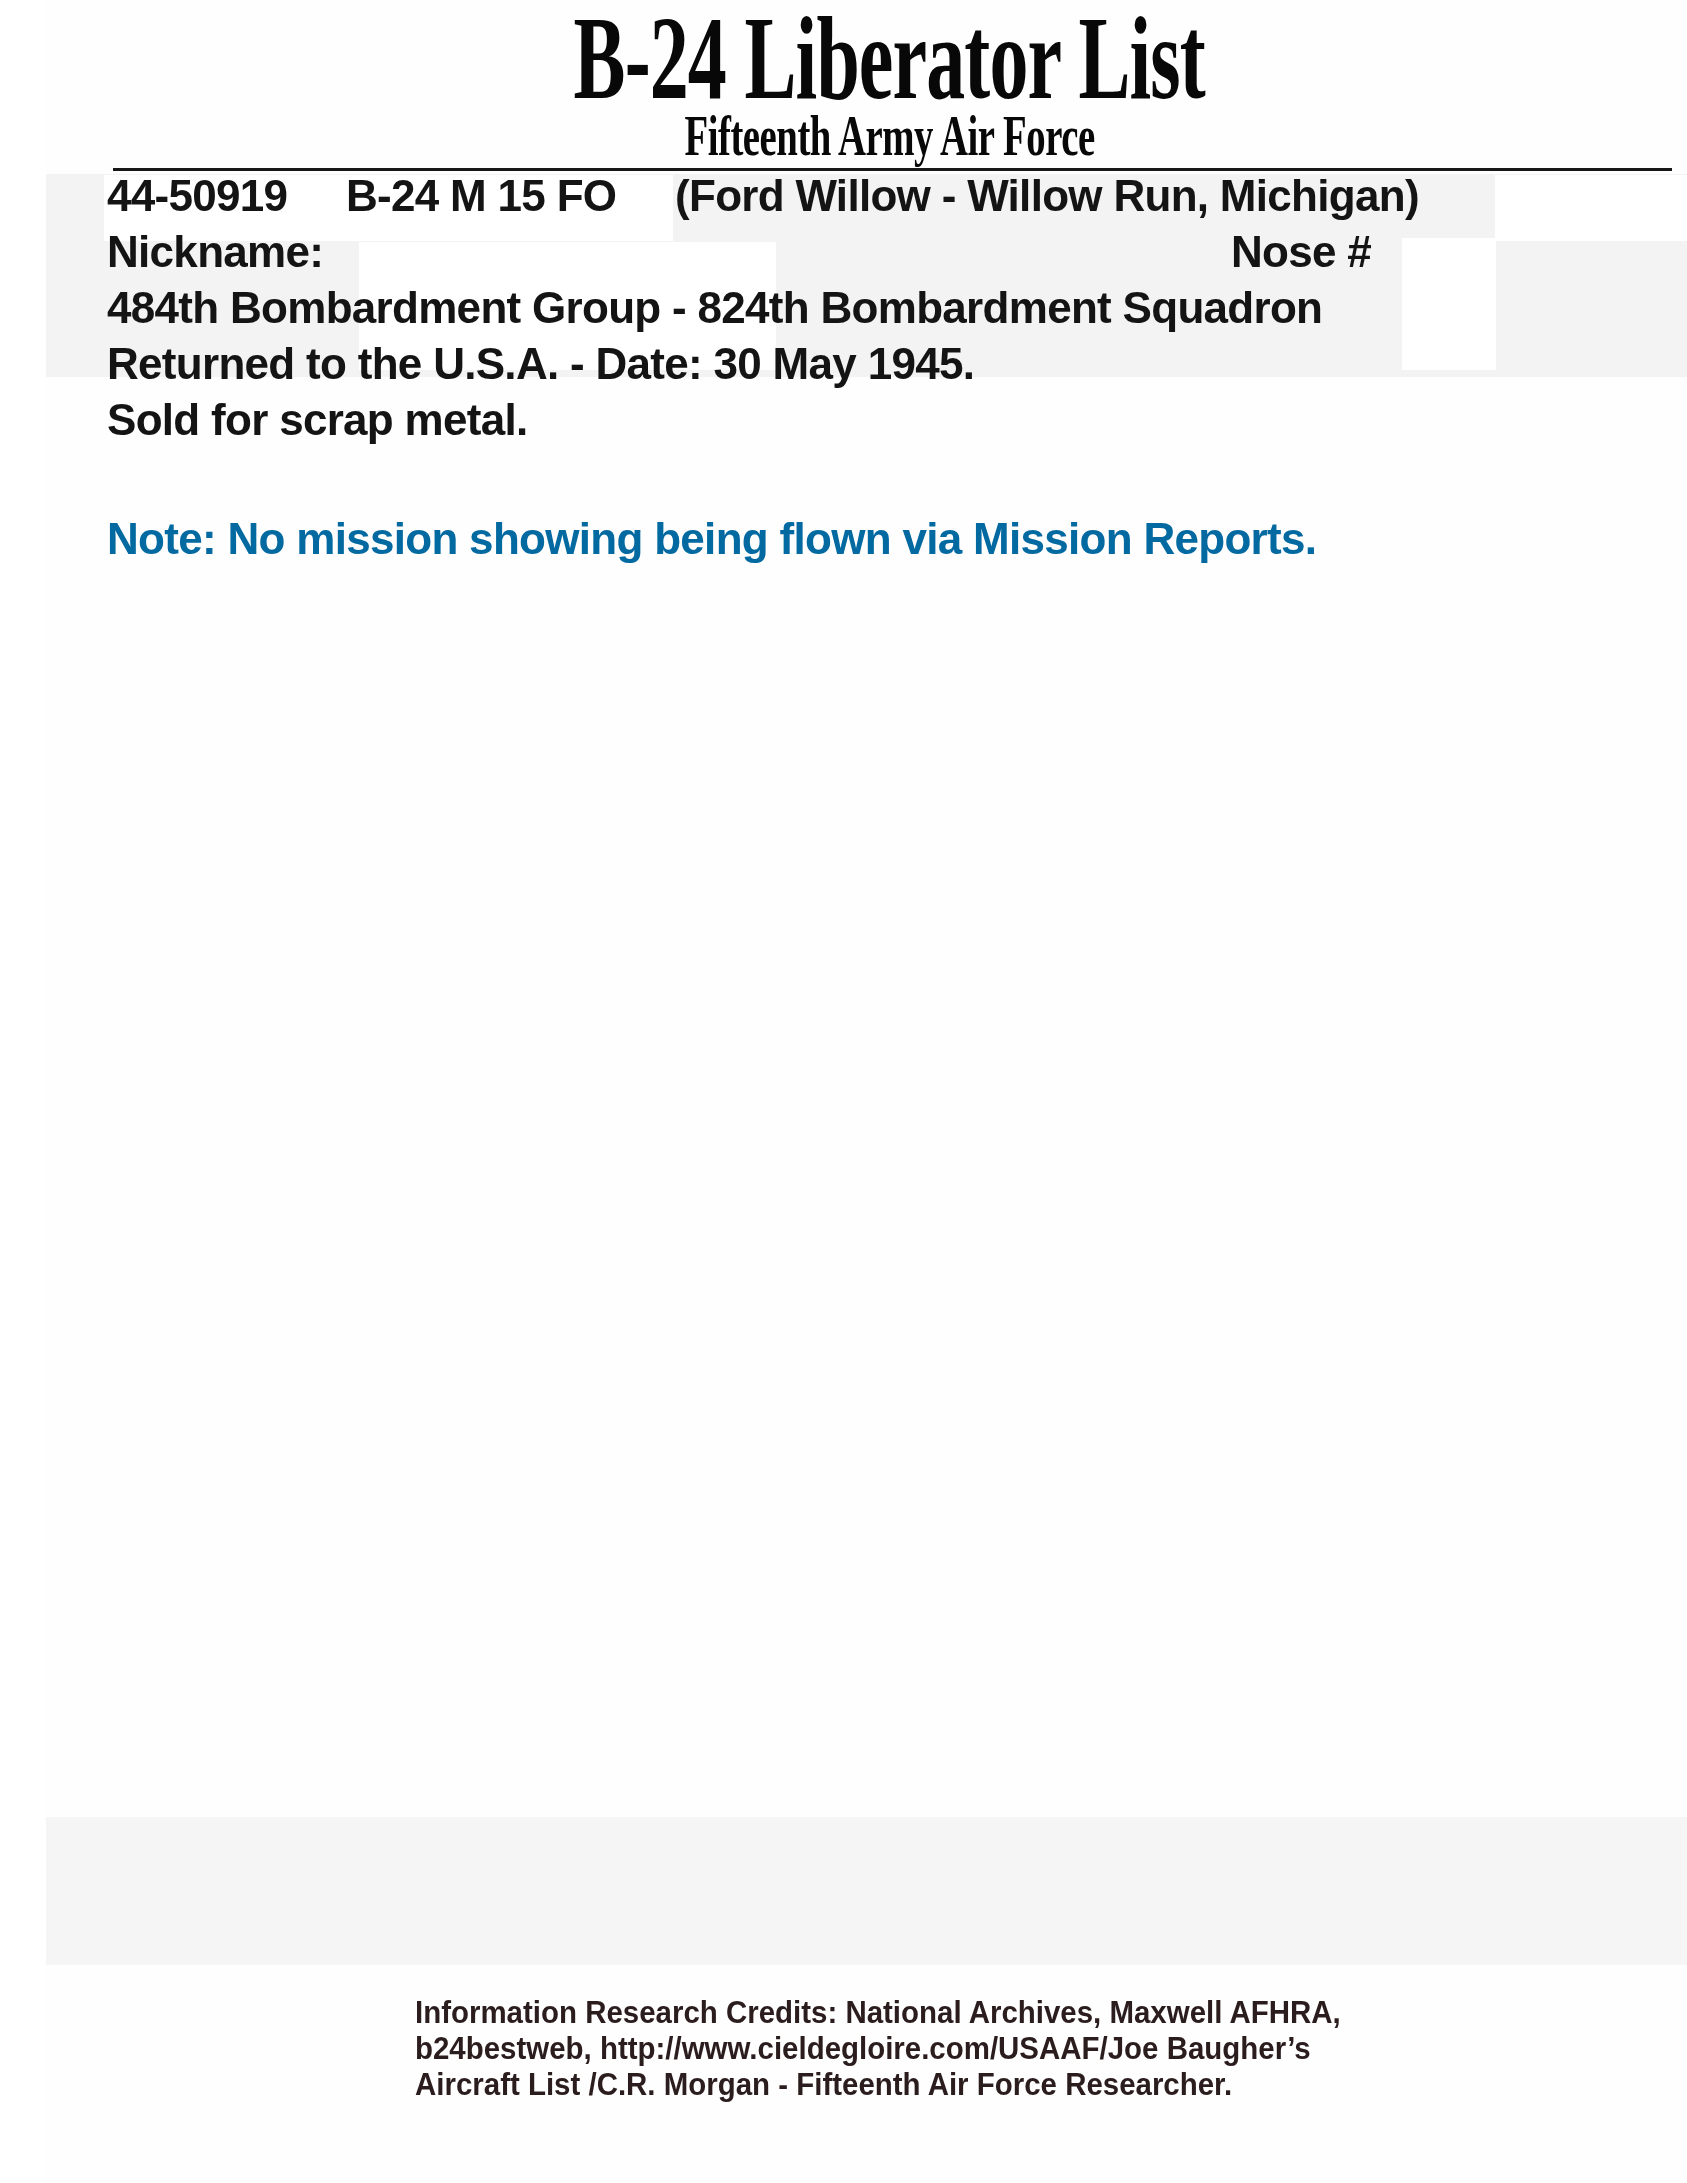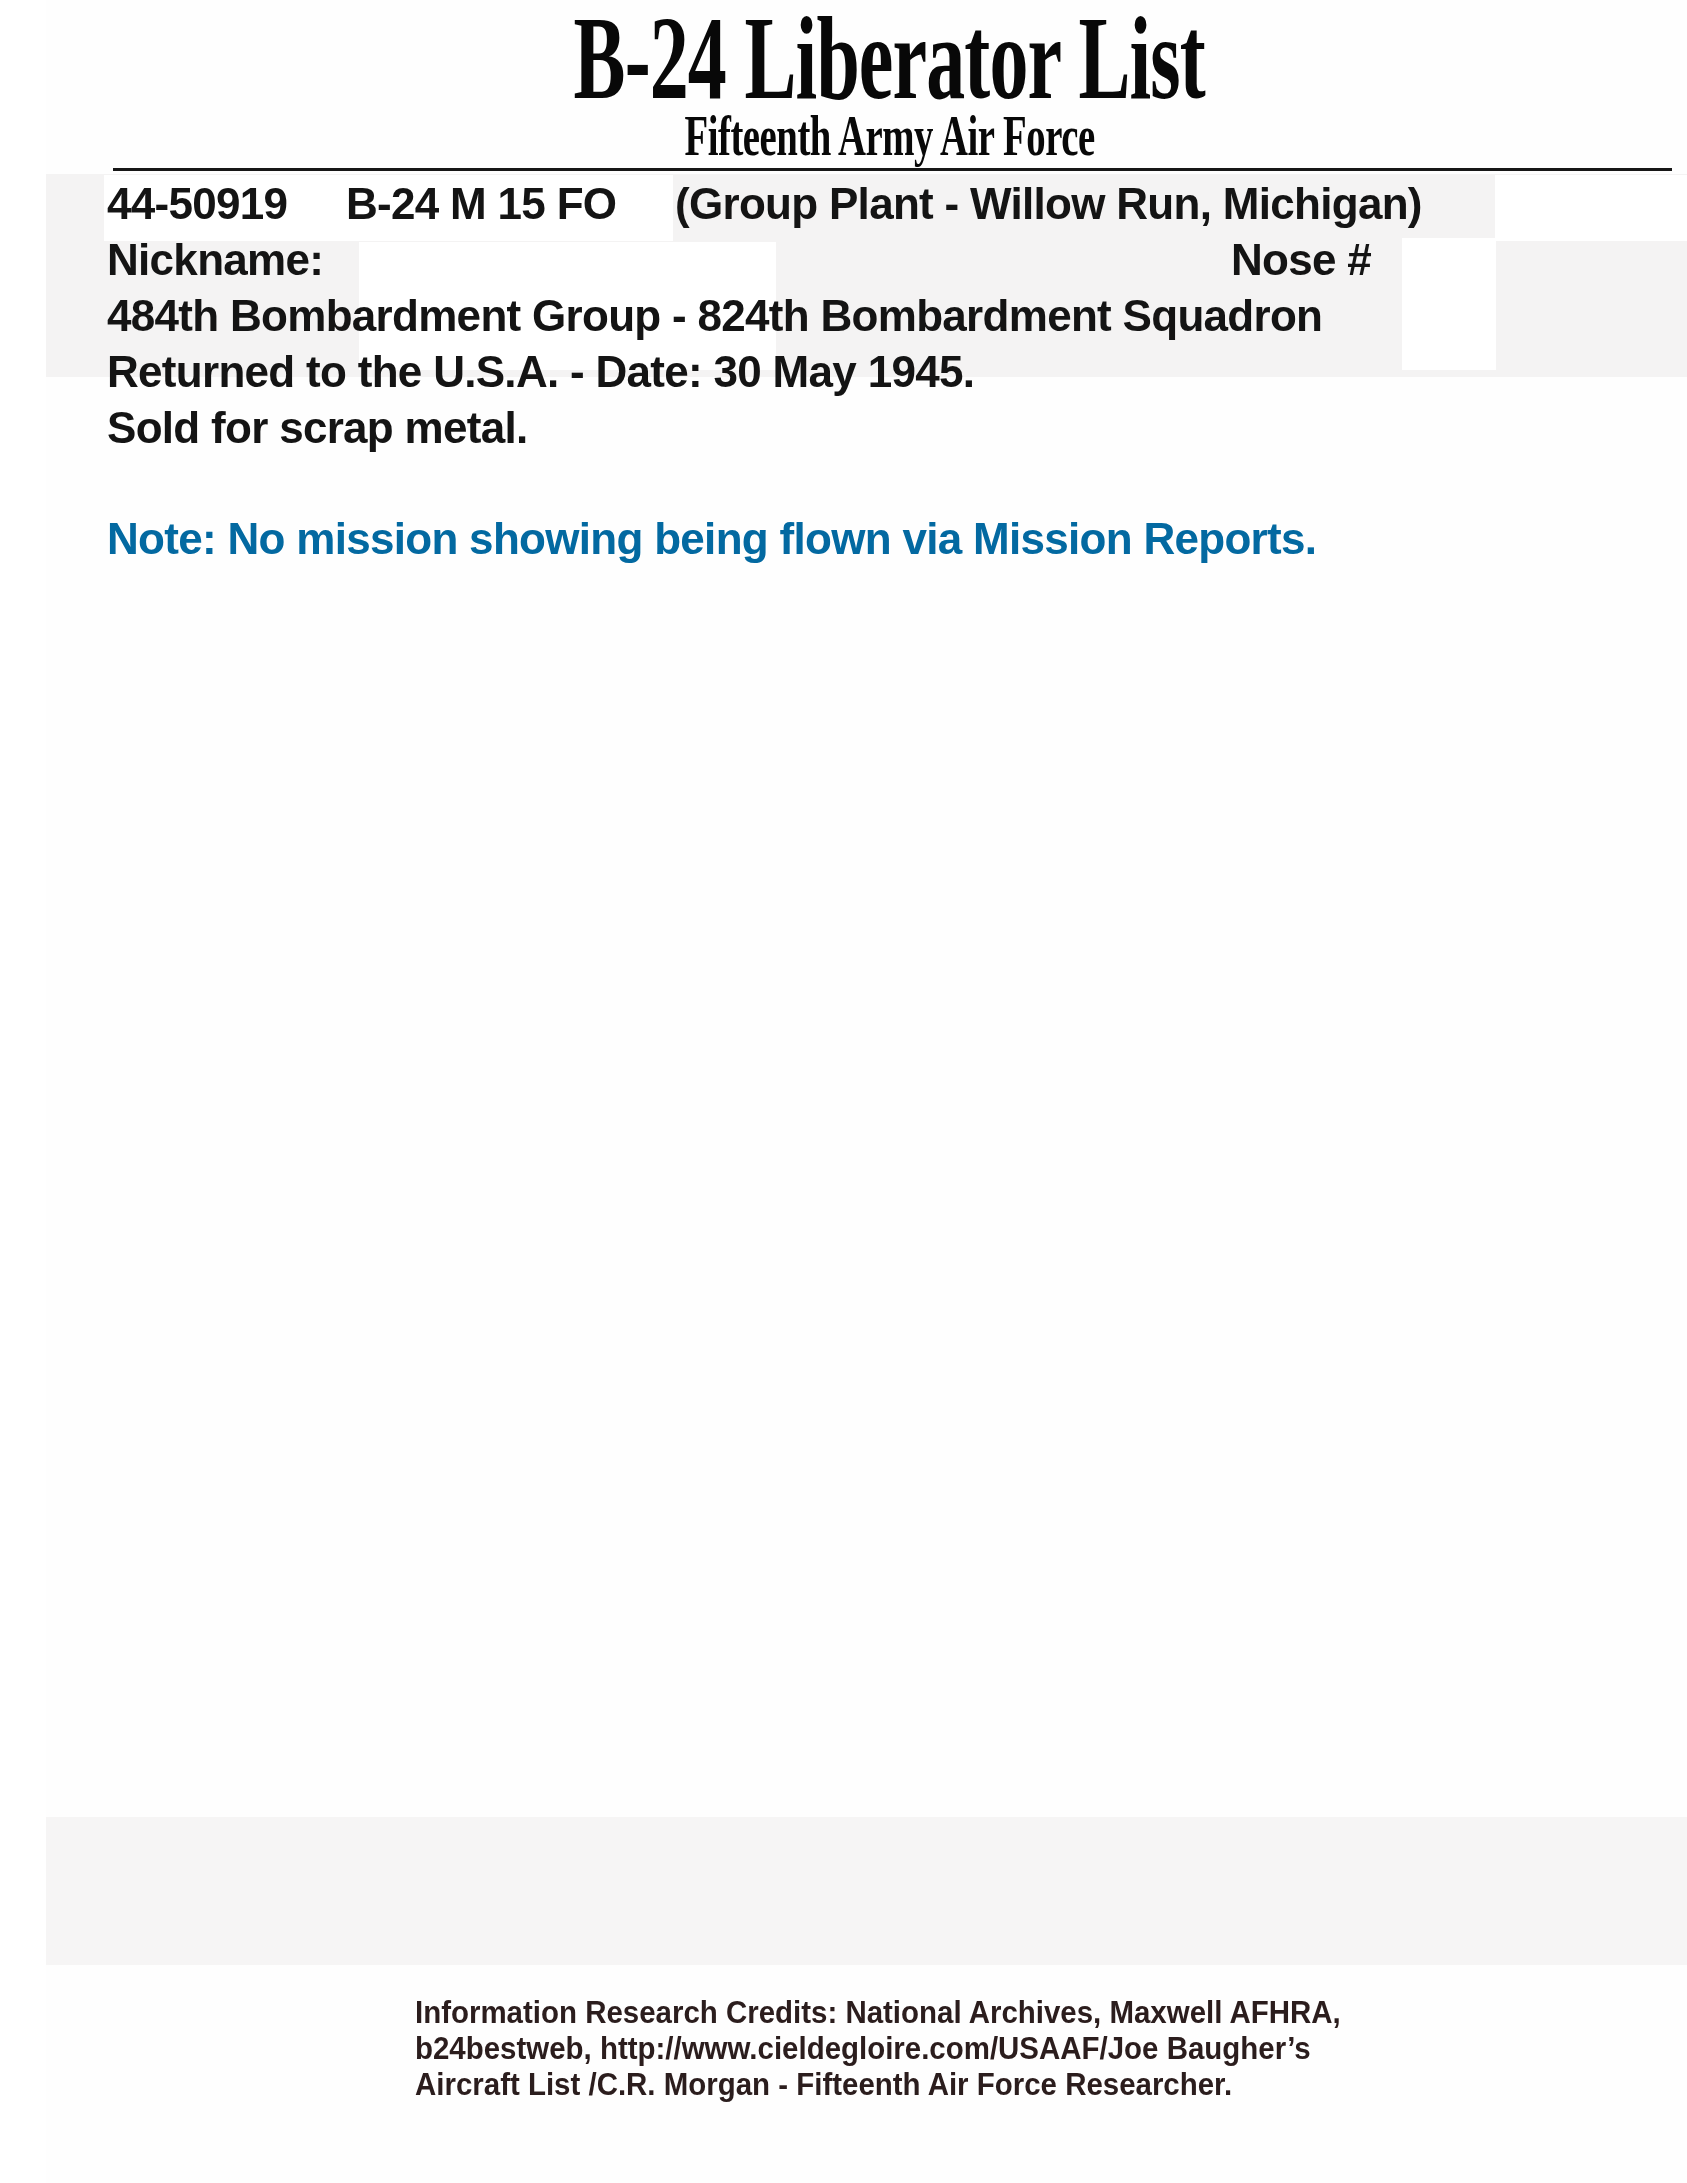--- a/index.html
+++ b/index.html
@@ -83,21 +83,21 @@
     left: 67px;
     width: 1559px;
     height: 3.3px;
     background: #171717;
   }
 
   
   .record {
     position: absolute;
     left: 61px;
-    top: 176px;
+    top: 168px;
     width: 1575px;
     font-weight: 700;
     font-size: 44px;
     line-height: 56px;
     letter-spacing: -0.7px;
     color: #141414;
     white-space: nowrap;
   }
   .record .row { position: relative; height: 56px; }
   .row-abs-span { position: absolute; top: 0; }
@@ -152,21 +152,21 @@
   </div>
   <div class="doc-subtitle">
     <span class="squeeze">Fifteenth Army Air Force</span>
   </div>
   <div class="rule"></div>
 
   <div class="record">
     <div class="row">
       <span class="row-abs-span serial">44-50919</span>
       <span class="row-abs-span model">B-24 M 15 FO</span>
-      <span class="row-abs-span plant">(Group Plant - Willow Run, Michigan)</span>
+      <span class="row-abs-span plant">(Ford Willow - Willow Run, Michigan)</span>
     </div>
     <div class="row">
       <span class="row-abs-span nickname-label">Nickname:</span>
       <span class="row-abs-span nose-label">Nose #</span>
     </div>
     <div class="row">
       <span>484th Bombardment Group - 824th Bombardment Squadron</span>
     </div>
     <div class="row">
       <span>Returned to the U.S.A. - Date: 30 May 1945.</span>

